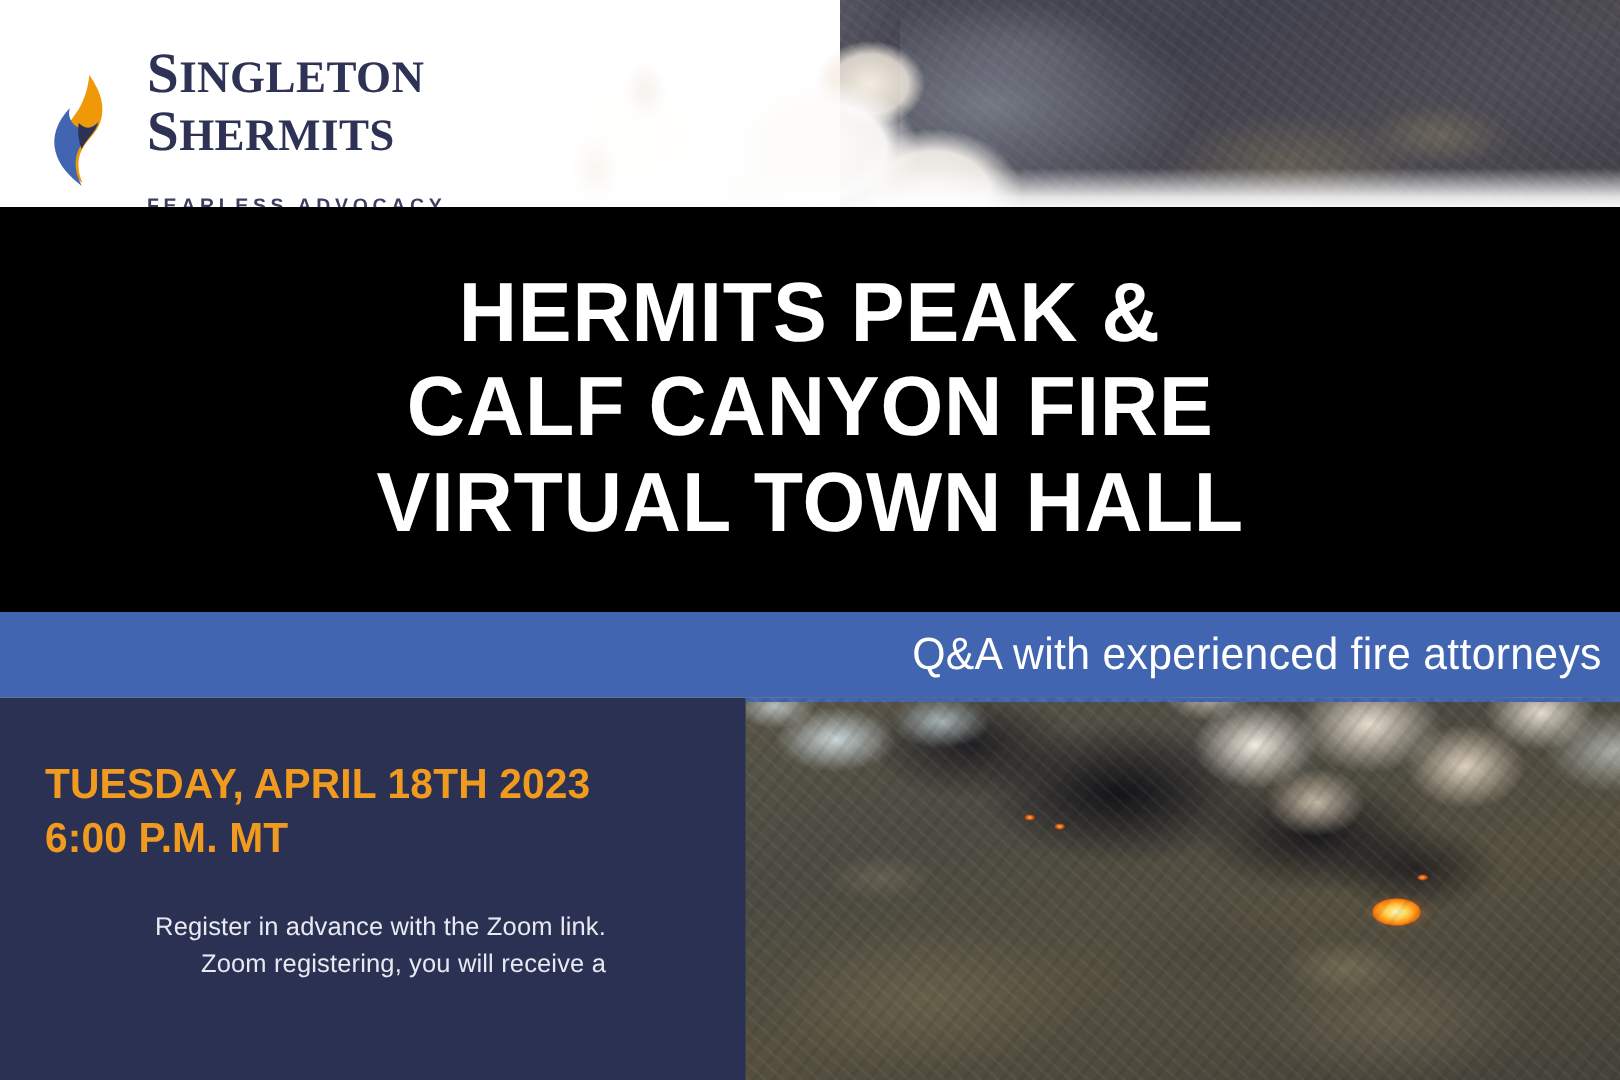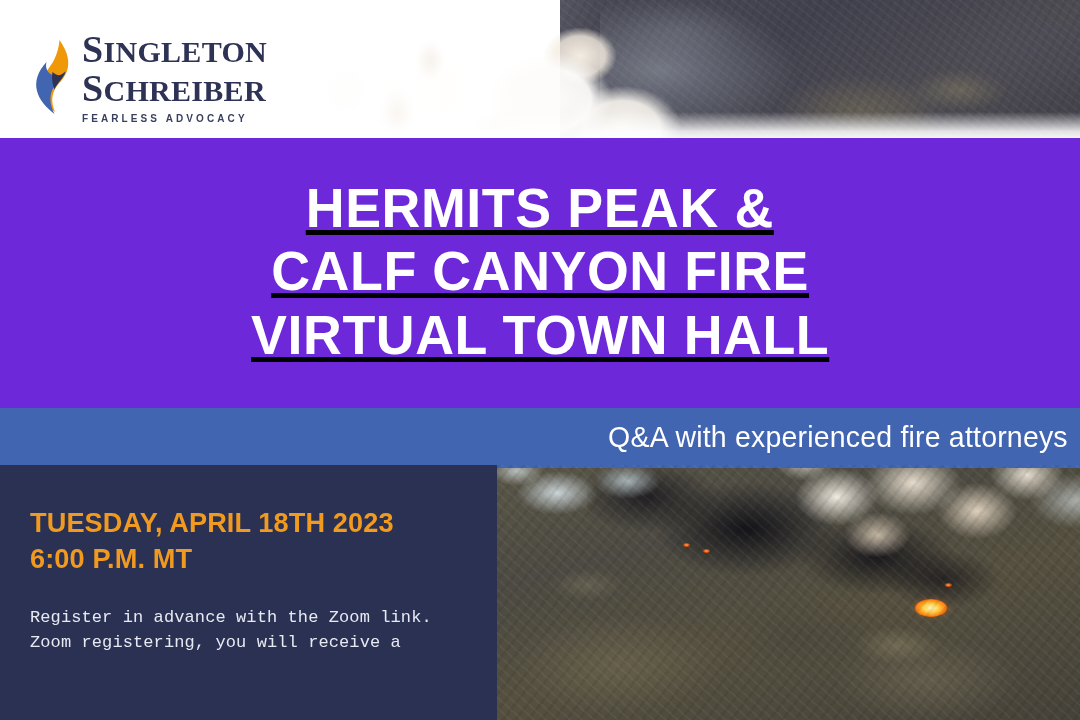--- a/index.html
+++ b/index.html
@@ -86,53 +86,52 @@
       rgba(255,255,255,0) 600px);
   }
   .hp-fadebottom {
     position:absolute; left:0; bottom:0; width:1080px; height:26px;
     background:linear-gradient(180deg, rgba(255,255,255,0), rgba(255,255,255,.85) 75%, rgba(255,255,255,.95));
   }
 
   
   .logo {
     position:absolute; left:28px; top:30px;
-    display:flex; align-items:center; gap:4px;
+    display:flex; align-items:center; gap:20px;
     z-index:6;
   }
   .logo-mark { position:relative; width:50px; height:78px; flex:0 0 auto; }
   .logo-mark svg { display:block; width:50px; height:78px; }
   .logo-type { display:flex; flex-direction:column; }
   .logo-line {
     font-family:"Liberation Serif", serif;
     font-weight:700;
     color:#2e3356;
     letter-spacing:.3px;
     line-height:1.02;
   }
   .logo-l1 { font-size:30px; }
   .logo-l2 { font-size:30px; }
   .logo-l1 .cap, .logo-l2 .cap { font-size:38px; }
   .logo-tag {
-    margin-top:5px;
-    font-family:"Liberation Sans", sans-serif;
-    font-size:10px; font-weight:700;
+    margin-top:21px;
+    font-family:"Liberation Sans", sans-serif;
+    font-size:13px; font-weight:700;
     letter-spacing:3.1px;
     color:#3a3f5e;
   }
 
   
   .title-band {
     position:absolute; left:0; top:138px;
     width:1080px; height:270px;
-    background:#6d28d9;
+    background:#000000;
     display:flex; flex-direction:column;
     align-items:center; justify-content:center;
     padding-bottom:4px;
-    text-decoration:underline;
   }
   .title-line {
     color:#ffffff;
     font-family:"Liberation Sans", sans-serif;
     font-weight:700;
     font-size:56px;
     line-height:1.13;
     letter-spacing:.6px;
     text-align:center;
     white-space:nowrap;
@@ -174,26 +173,27 @@
     font-size:28px;
     line-height:1.28;
     letter-spacing:.1px;
     transform:scaleX(.97);
     transform-origin:left center;
     white-space:nowrap;
   }
   .reg-block { margin-top:28px; }
   .reg-line {
     color:#e8eaf2;
-    font-family:Liberation Mono, monospace;
+    font-family:Liberation Sans, sans-serif;
     font-size:17px;
     font-weight:400;
     line-height:1.52;
     letter-spacing:.1px;
     white-space:nowrap;
+    text-align:right;
   }
 
   
   .fire-photo {
     position:absolute; left:497px; top:0;
     width:583px; height:255px;
     overflow:hidden;
     background:
       radial-gradient(ellipse 150px 70px at 120px 200px, rgba(118,110,84,.5), transparent 72%),
       radial-gradient(ellipse 130px 60px at 430px 215px, rgba(126,118,92,.45), transparent 72%),
@@ -287,21 +287,21 @@
           <path d="M31.5 2 C40 14 42 24 39 33 C36.5 41 30 45 26.5 52 C23 59 24 67 27 74 C18 68 12.5 58 13.5 47 C14.5 36 22 30 26 22 C29.5 15 31 8 31.5 2 Z" fill="#ef9808"></path>
           <path d="M18.5 24 C10 33 6.5 43 9 53 C11.5 63 19 70 26.5 76 C22 67 21 59 24.5 51.5 C28 44 34.5 40 37.5 33 C33 38 27 39.5 22.5 36 C18 32.5 17.5 28 18.5 24 Z" fill="#4165b0"></path>
           <path d="M24.5 34 C28.5 38 33.5 38.5 37.6 33.5 C35.8 40.2 29.8 44.2 26.4 51.4 C24.6 46.6 23.4 40 24.5 34 Z" fill="#2e3356"></path>
         </svg>
       </span>
       <span class="logo-type">
         <span class="logo-line logo-l1">
           <span class="cap">S</span><span>INGLETON</span>
         </span>
         <span class="logo-line logo-l2">
-          <span class="cap">S</span><span>CHREIBER</span>
+          <span class="cap">S</span><span>HERMITS</span>
         </span>
         <span class="logo-tag">FEARLESS ADVOCACY</span>
       </span>
     </div>
   </div>
 
   <div class="title-band">
     <div class="title-line">HERMITS PEAK &amp;</div>
     <div class="title-line">CALF CANYON FIRE</div>
     <div class="title-line">VIRTUAL TOWN HALL</div>

